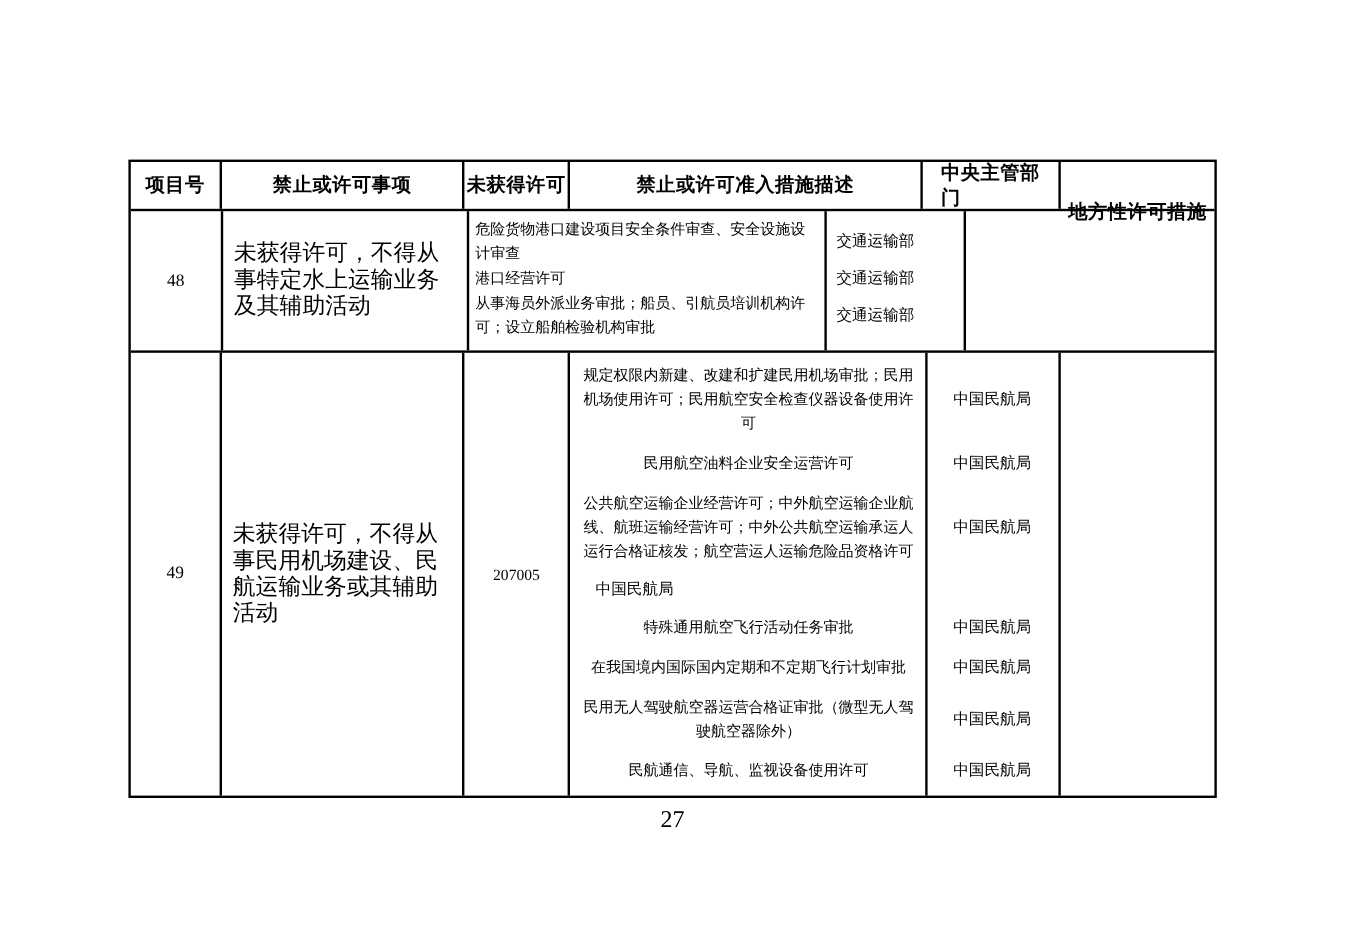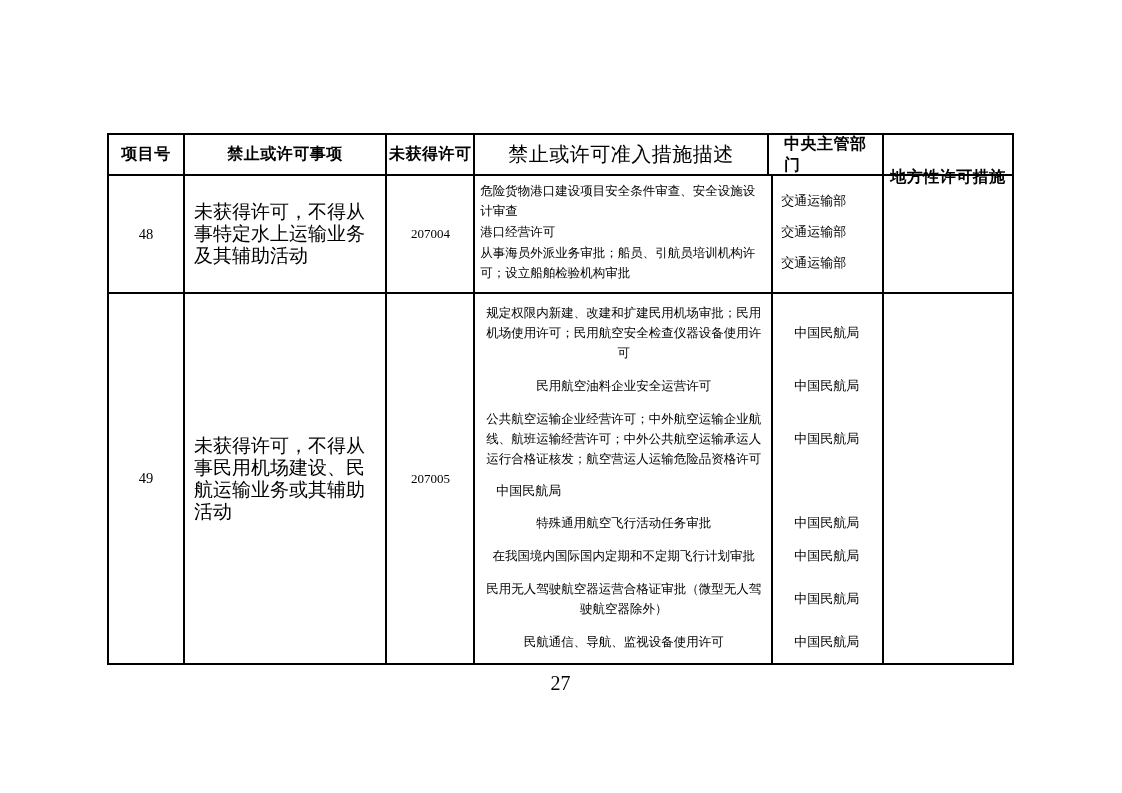--- a/index.html
+++ b/index.html
@@ -62,29 +62,28 @@
 </style>
 </head>
 <body>
 
 <div class="tbl">
 
   <div class="trow thead">
     <div class="cell c1">项目号</div>
     <div class="cell c2">禁止或许可事项</div>
     <div class="cell c3">未获得许可</div>
-    <div class="cell" style="width:298px; align-items:center; justify-content:center; font-weight:normal; font-size:20px;">禁止或许可准入措施描述</div>
+    <div class="cell" style="width:298px; align-items:center; justify-content:center; font-weight:bold; font-size:16px;">禁止或许可准入措施描述</div>
     <div class="cell" style="width:116px; align-items:center; justify-content:center; font-weight:bold; font-size:16px;padding-left:15px;">中央主管部门</div>
     <div class="cell c6" style="align-items:center; justify-content:center;">地方性许可措施</div>
   </div>
 
   <div class="trow row48">
     <div class="cell c1 cell-center">48</div>
     <div class="cell c2 cell-matter">未获得许可，不得从事特定水上运输业务及其辅助活动</div>
-    <div class="cell c3 cell-code">207004</div>
     <div class="cell c45 measures">
       <div class="measure">
         <div class="m-desc">危险货物港口建设项目安全条件审查、安全设施设计审查</div>
         <div class="m-agency">交通运输部</div>
       </div>
       <div class="measure">
         <div class="m-desc">港口经营许可</div>
         <div class="m-agency">交通运输部</div>
       </div>
       <div class="measure">

